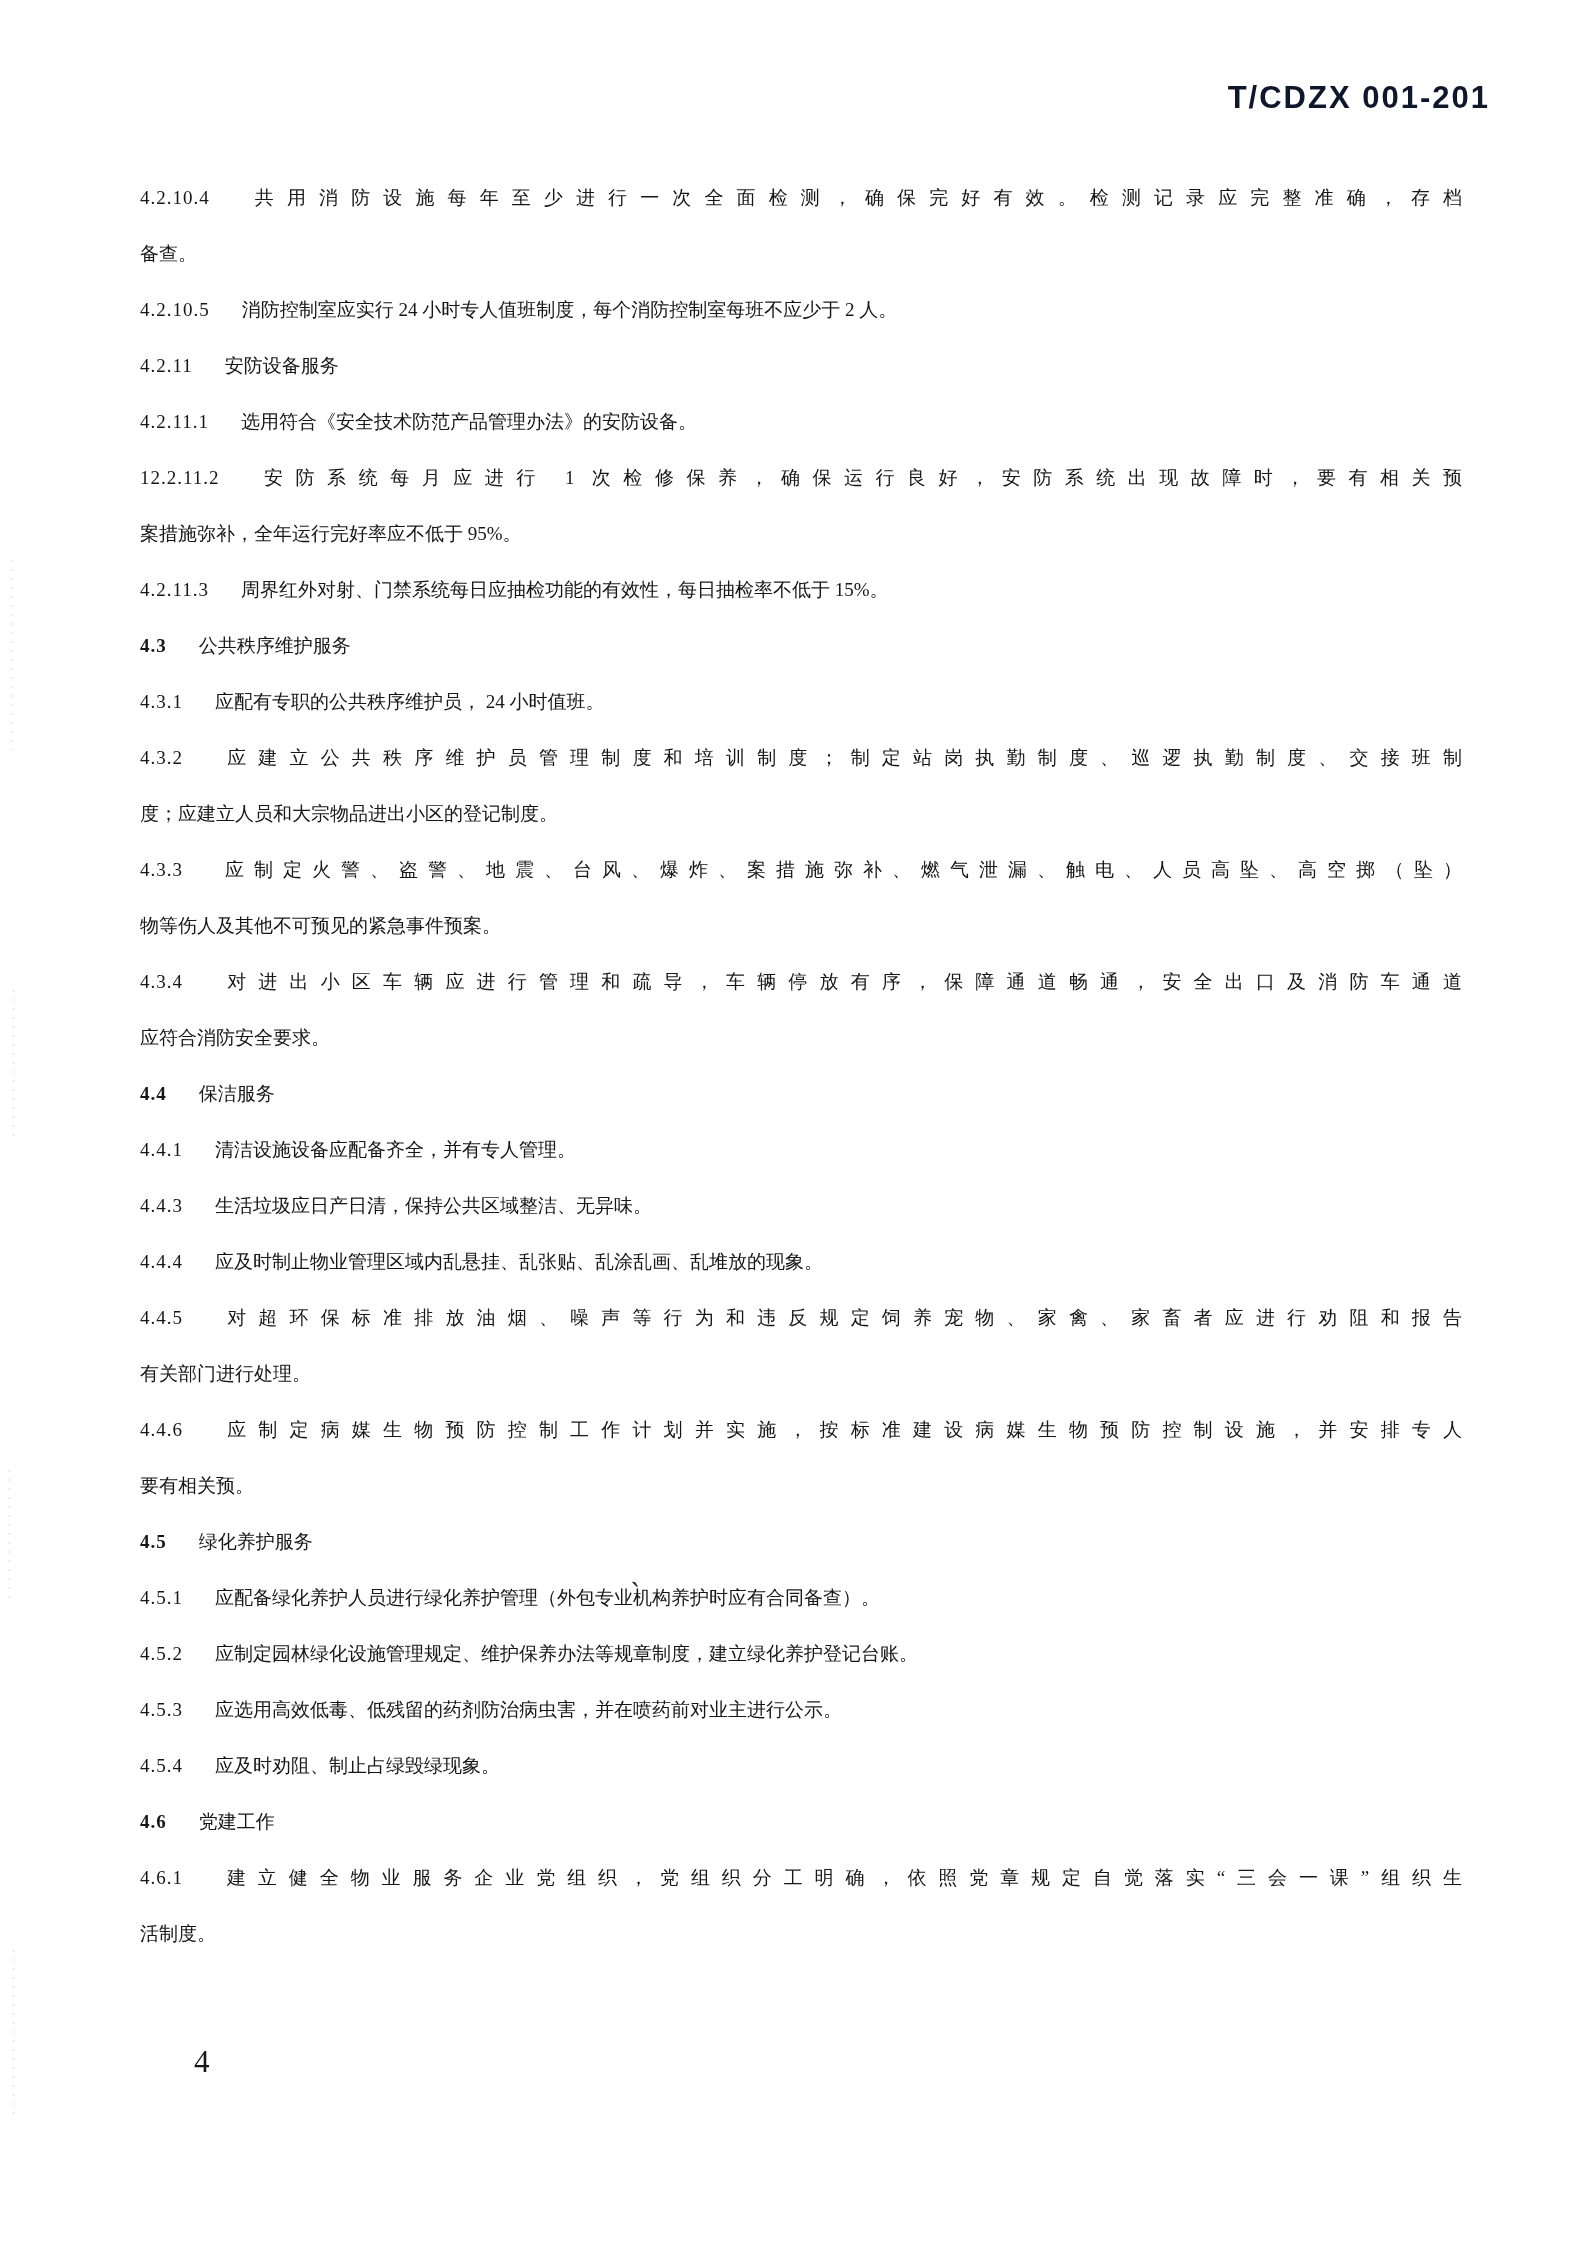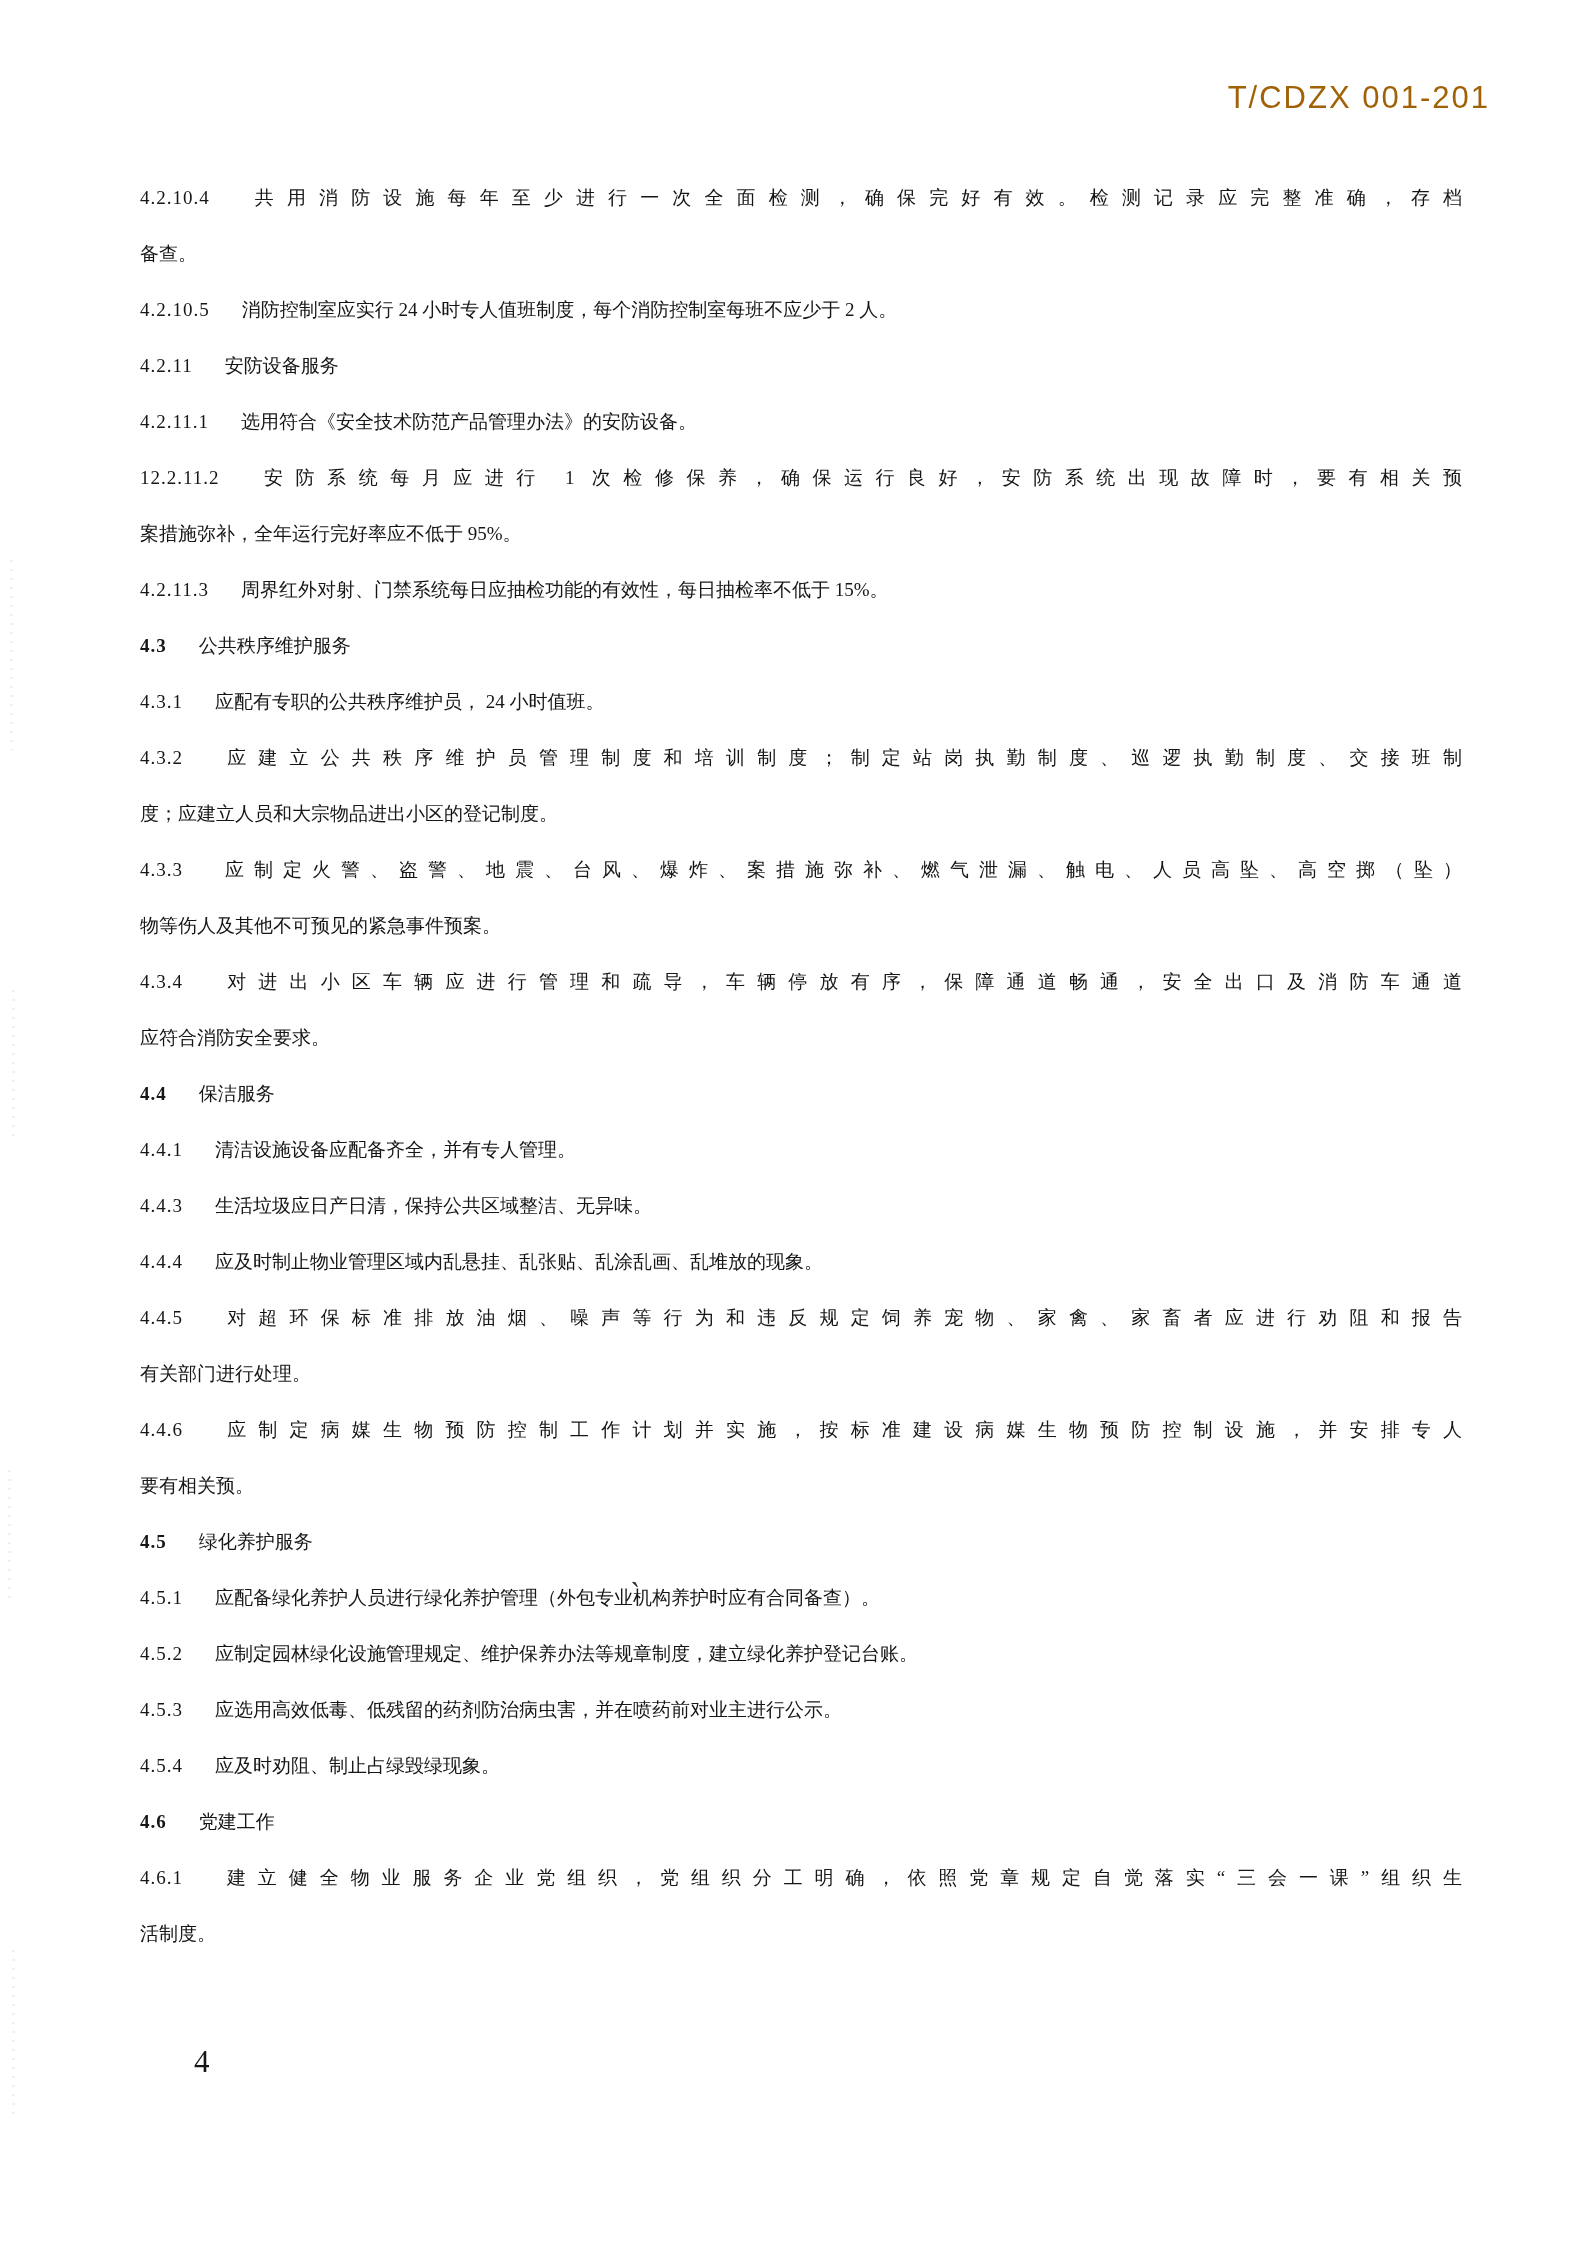--- a/index.html
+++ b/index.html
@@ -13,22 +13,23 @@
     color: #161616;
     overflow: hidden;
   }
   .header-code {
     position: absolute;
     top: 80px;
     right: 97px;
     font-size: 31px;
     letter-spacing: 2px;
     font-family: "Liberation Sans", "DejaVu Sans", sans-serif;
-    color: #a16207;
+    color: #0f172a;
     white-space: nowrap;
+    font-weight: bold;
   }
   .doc-body {
     position: absolute;
     left: 140px;
     top: 170px;
     width: 1322px;
   }
   .line {
     height: 56px;
     line-height: 56px;

